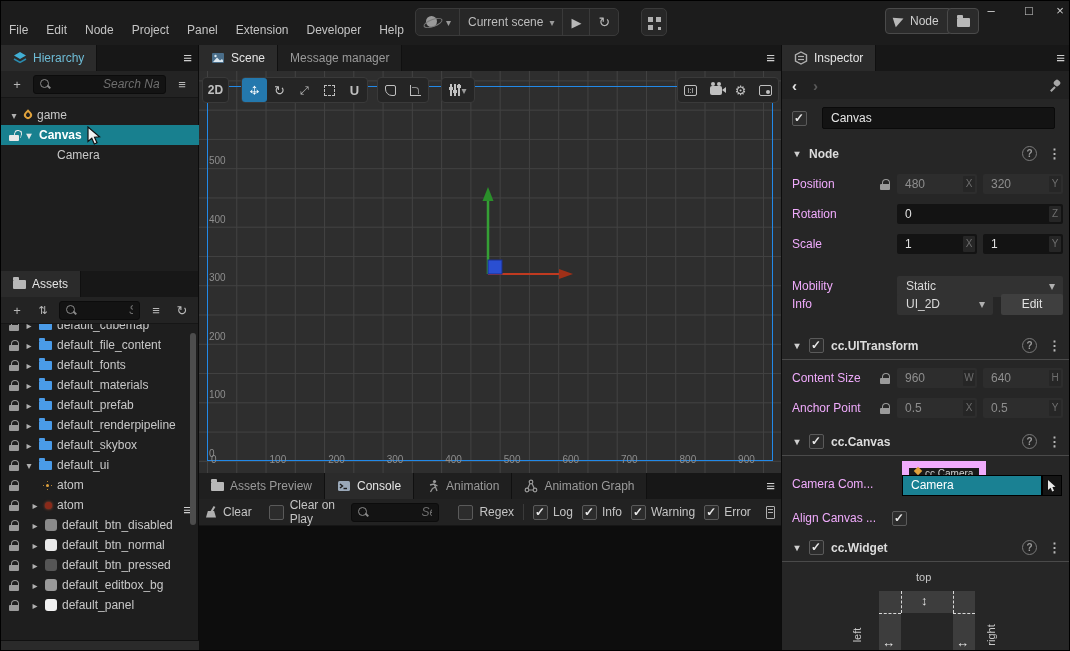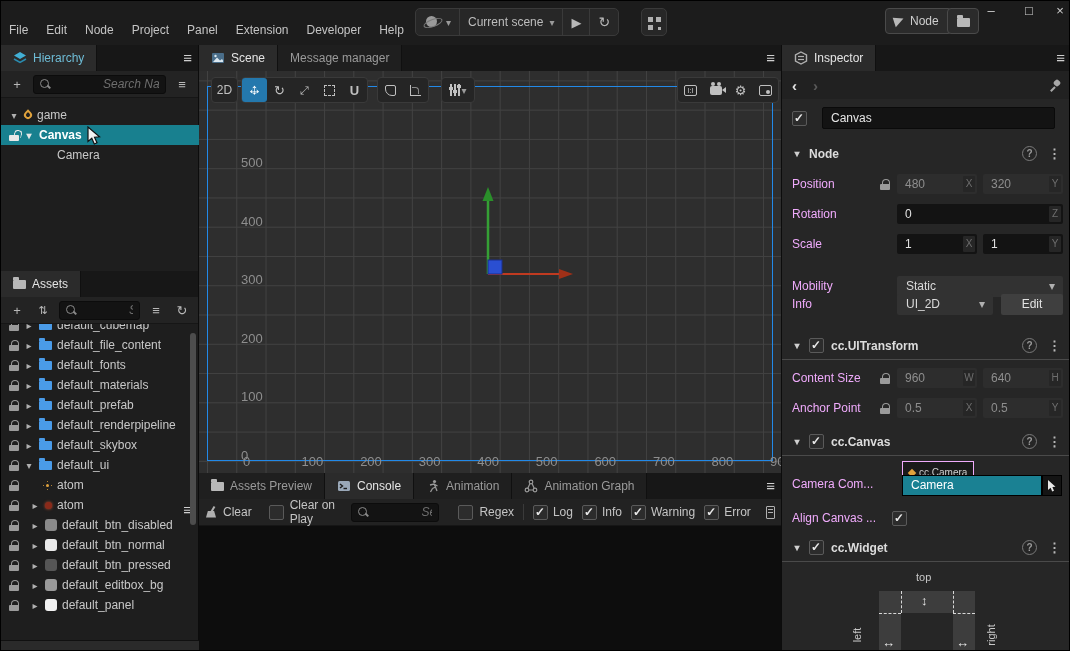--- a/index.html
+++ b/index.html
@@ -75,21 +75,21 @@
   .vscroll { position:absolute; width:6px; border-radius:3px; background:#4d4d4d; }
   .leftfooter { position:absolute; left:0; bottom:0; width:198px; height:12px; background:#2a2a2a; border-top:1px solid #101010; }
 
   
   .center-pane { position:absolute; left:198px; top:44px; width:582px; height:607px; background:#1c1c1c; }
   .viewport { position:absolute; left:0; top:26px; width:582px; height:402px; overflow:hidden;
       background-color:#2e2e2e;
       background-image:linear-gradient(to right,#424242 1px,transparent 1px),linear-gradient(to bottom,#424242 1px,transparent 1px);
       background-size:29.28px 29.28px; background-position:8px 9.4px; }
   .canvasrect { position:absolute; left:8px; top:15px; width:566px; height:375px; border:1.5px solid #2289e8; }
-  .rlabel { position:absolute; font-size:13px; color:#8e8e8e;margin-left:32px; }
+  .rlabel { position:absolute; font-size:10px; color:#8e8e8e; }
   .scenetools { position:absolute; left:0; top:6px; width:582px; height:26px; }
   .stgroup { position:absolute; top:0; height:26px; display:flex; align-items:center; background:#252525; border:1px solid #3a3a3a; border-radius:4px; }
   .stbtn { width:25px; height:24px; display:flex; align-items:center; justify-content:center; color:#c0c0c0; font-size:13px; border-radius:3px; }
   .stbtn.active { background:#2478ad; color:#fff; }
   .movecross { position:relative; width:16px; height:16px; }
   .movecross::before { content:"↔"; position:absolute; left:0; top:-1px; width:16px; text-align:center; font-size:15px; line-height:16px; }
   .movecross::after { content:"↕"; position:absolute; left:0; top:-1px; width:16px; text-align:center; font-size:15px; line-height:16px; }
   .recttool { width:11px; height:11px; border:1.5px dashed #c0c0c0; }
   .ratiotool { width:13px; height:11px; border:1.5px solid #c0c0c0; border-radius:2px; display:flex; align-items:center; justify-content:center; font-size:8px; color:#c0c0c0; }
   .dispgear { position:relative; width:13px; height:11px; border:1.5px solid #c0c0c0; border-radius:2px; }
@@ -132,21 +132,21 @@
   .plabel { width:88px; flex:none; color:#f0abfc; white-space:nowrap; overflow:hidden; }
   .pfields { flex:1; display:flex; gap:6px; min-width:0; }
   .field { flex:1; position:relative; height:20px; background:#131313; border-radius:2px; line-height:20px; padding:0 16px 0 8px; color:#e2e2e2; min-width:0; }
   .field.dis { background:#2d2d2d; color:#8e8e8e; }
   .field .ax { position:absolute; right:2px; top:2px; width:12px; height:16px; line-height:16px; text-align:center; font-size:10px; color:#6e6e6e; background:#262626; border-radius:1px; }
   .select { flex:1; height:21px; background:#323232; border-radius:2px; line-height:21px; padding:0 22px 0 9px; color:#dadada; position:relative; }
   .select::after { content:"▾"; position:absolute; right:8px; top:0; color:#b0b0b0; }
   .editbtn { flex:none; width:62px; height:21px; background:#3f3f3f; border-radius:2px; text-align:center; line-height:21px; color:#e2e2e2; margin-left:8px; }
   .sep { position:absolute; left:0; right:0; height:1px; background:#4a4a4a; }
   .lockico { margin:0 7px 0 0; }
-  .chip { position:absolute; display:flex; align-items:center; gap:4px; height:23px; background:#1a1a1a; border:1px solid #f0abfc; padding:0 6px; font-size:10px; color:#cfcfcf; }
+  .chip { position:absolute; display:flex; gap:4px; height:23px; background:#1a1a1a; border:7px solid #f0abfc; padding:0 6px; font-size:10px; color:#cfcfcf; }
   .diamond { width:6px; height:6px; background:#e0a23c; transform:rotate(45deg); }
   .camfield { position:absolute; height:21px; background:#1a8193; border:1px solid #000; color:#fff; font-size:12px; line-height:19px; padding:0 8px; }
   .pickerbtn { position:absolute; width:20px; height:21px; background:#141414; border:1px solid #000; display:flex; align-items:center; justify-content:center; }
 
   
   .wd-top { font-size:11px; color:#c8c8c8; position:absolute; }
   .wd-rot { font-size:11px; color:#c8c8c8; position:absolute; transform:rotate(-90deg); transform-origin:center; }
   .wd-block { position:absolute; background:#3d3d3d; }
   .wd-dash-v { position:absolute; width:0; border-left:1px dashed #d8d8d8; }
   .wd-dash-h { position:absolute; height:0; border-top:1px dashed #d8d8d8; }
@@ -383,21 +383,21 @@
 
       <svg class="abs" style="left:280px; top:112px;" width="104" height="104" viewBox="0 0 104 104">
         <line x1="9" y1="91" x2="9" y2="16" stroke="#35a035" stroke-width="2.5"></line>
         <polygon points="9,4 3.5,18 14.5,18" fill="#2a8f2a"></polygon>
         <line x1="9" y1="91" x2="82" y2="91" stroke="#c03a20" stroke-width="2"></line>
         <polygon points="94,91 80,86 80,96" fill="#a03018"></polygon>
         <rect x="9" y="77" width="14" height="14" fill="#2a4fd2" stroke="#1a2f8a" stroke-width="1"></rect>
       </svg>
 
       <div class="scenetools">
-        <div class="stgroup" style="left:12px;">
+        <div class="stgroup" style="left:3px;font-weight:bold;">
           <span class="stbtn" style="font-size:12px;">2D</span>
         </div>
         <div class="stgroup" style="left:42px;">
           <span class="stbtn active">
               <span class="movecross"></span>
             </span>
           <span class="stbtn">↻</span>
           <span class="stbtn" style="font-size:11px;">⤢</span>
           <span class="stbtn">
               <span class="recttool"></span>

